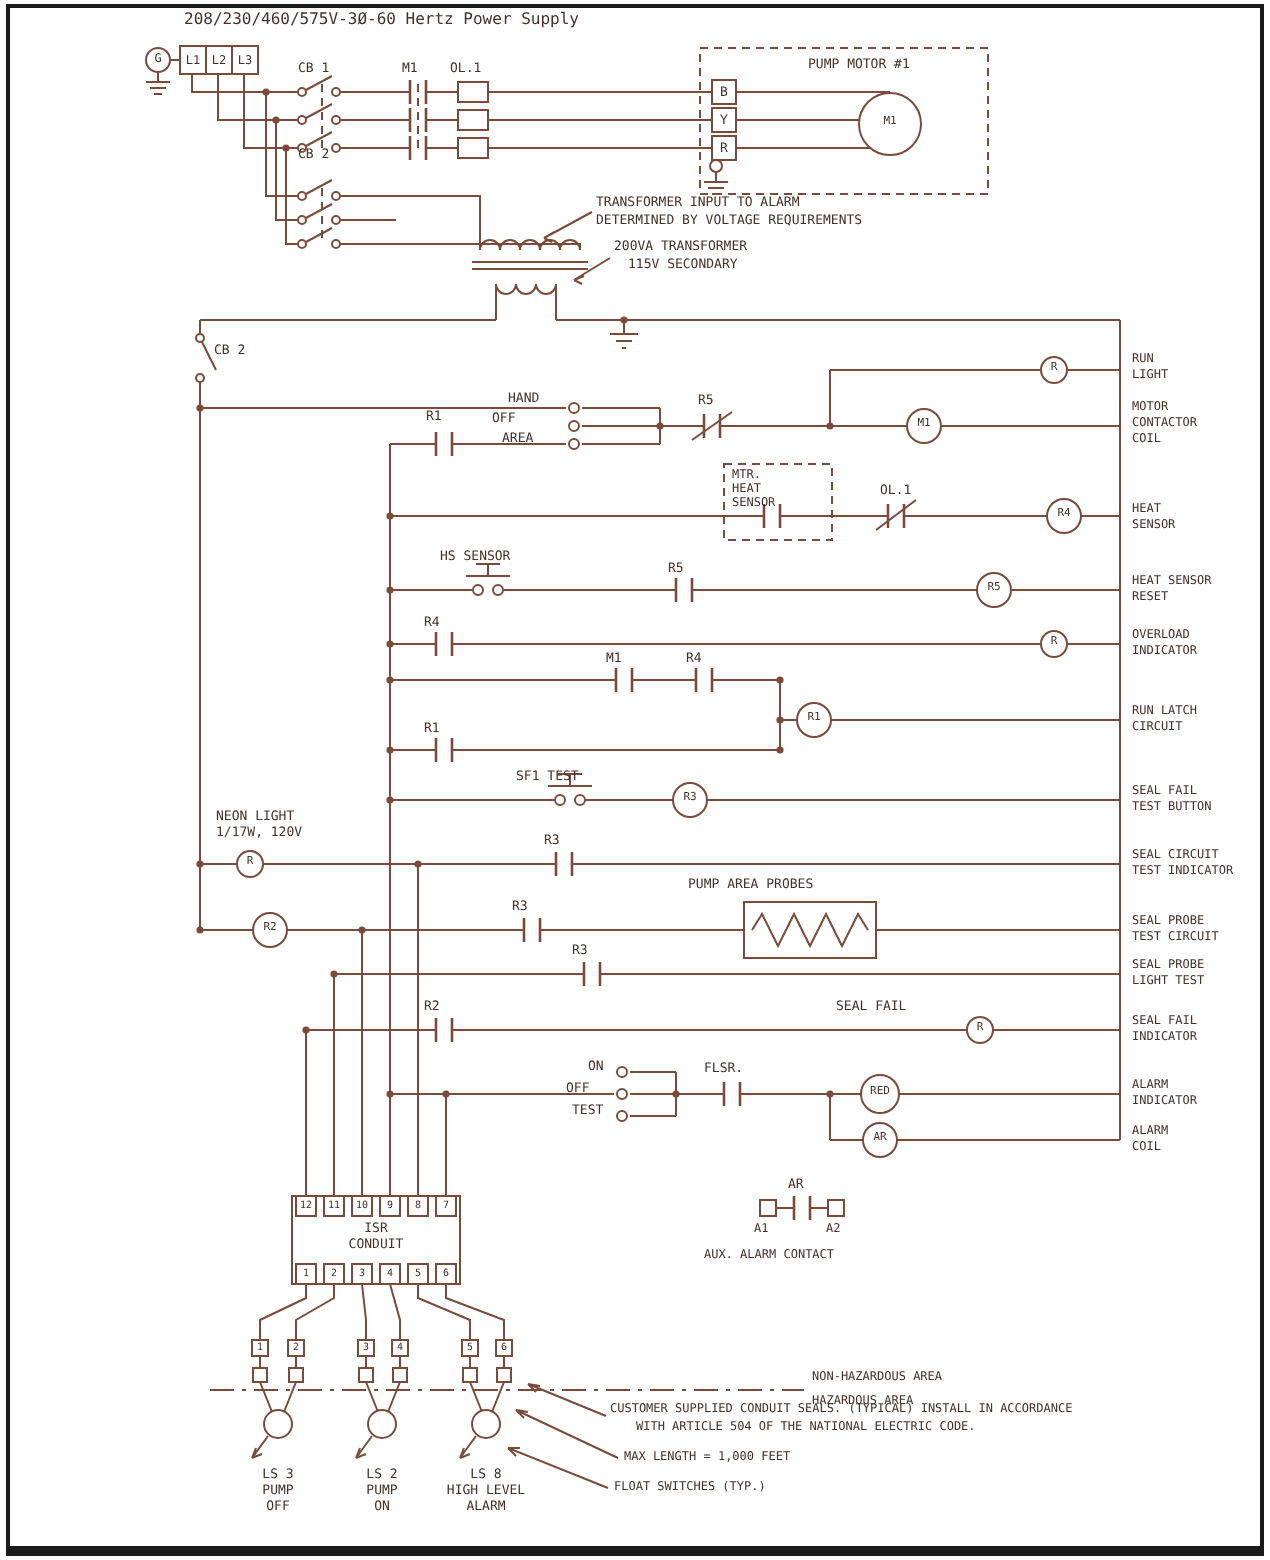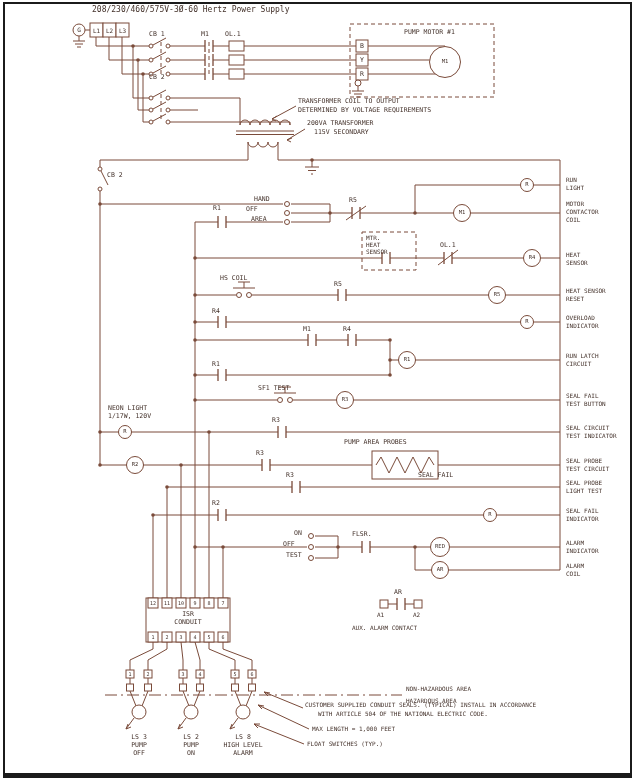--- a/index.html
+++ b/index.html
@@ -240,49 +240,49 @@
   <div class="lbl f65" style="left:201px;top:31px">M1</div>
   <div class="lbl f65" style="left:225px;top:31px">OL.1</div>
   <div class="lbl f65 c" style="left:356px;top:43px;width:12px">B</div>
   <div class="lbl f65 c" style="left:356px;top:57px;width:12px">Y</div>
   <div class="lbl f65 c" style="left:356px;top:71px;width:12px">R</div>
   <div class="lbl f65" style="left:404px;top:29px">PUMP MOTOR #1</div>
   <div class="dev f8" style="left:429px;top:46px;width:32px;height:32px">M1</div>
   <div class="lbl f65" style="left:149px;top:74px">CB 2</div>
   <div class="lbl f65" style="left:107px;top:172px">CB 2</div>
 
-  <div class="lbl f65" style="left:298px;top:98px">TRANSFORMER COIL TO OUTPUT</div>
+  <div class="lbl f65" style="left:298px;top:98px">TRANSFORMER INPUT TO ALARM</div>
   <div class="lbl f65" style="left:298px;top:107px">DETERMINED BY VOLTAGE REQUIREMENTS</div>
   <div class="lbl f65" style="left:307px;top:120px">200VA TRANSFORMER</div>
   <div class="lbl f65" style="left:314px;top:129px">115V SECONDARY</div>
 
   <div class="lbl f65" style="left:254px;top:196px">HAND</div>
   <div class="lbl f65" style="left:246px;top:206px">OFF</div>
   <div class="lbl f65" style="left:251px;top:216px">AREA</div>
   <div class="lbl f65" style="left:213px;top:205px">R1</div>
   <div class="lbl f65" style="left:349px;top:197px">R5</div>
   <div class="lbl f6" style="left:366px;top:234px">MTR.
 HEAT
 SENSOR</div>
   <div class="lbl f65" style="left:440px;top:242px">OL.1</div>
-  <div class="lbl f65" style="left:220px;top:275px">HS COIL</div>
+  <div class="lbl f65" style="left:220px;top:275px">HS SENSOR</div>
   <div class="lbl f65" style="left:334px;top:281px">R5</div>
   <div class="lbl f65" style="left:212px;top:308px">R4</div>
   <div class="lbl f65" style="left:303px;top:326px">M1</div>
   <div class="lbl f65" style="left:343px;top:326px">R4</div>
   <div class="lbl f65" style="left:212px;top:361px">R1</div>
   <div class="lbl f65" style="left:258px;top:385px">SF1 TEST</div>
   <div class="lbl f65" style="left:108px;top:405px">NEON LIGHT
 1/17W, 120V</div>
   <div class="lbl f65" style="left:272px;top:417px">R3</div>
   <div class="lbl f65" style="left:256px;top:450px">R3</div>
   <div class="lbl f65" style="left:344px;top:439px">PUMP AREA PROBES</div>
   <div class="lbl f65" style="left:286px;top:472px">R3</div>
   <div class="lbl f65" style="left:212px;top:500px">R2</div>
-  <div class="lbl f65" style="left:418px;top:472px">SEAL FAIL</div>
+  <div class="lbl f65" style="left:418px;top:500px">SEAL FAIL</div>
   <div class="lbl f65" style="left:294px;top:530px">ON</div>
   <div class="lbl f65" style="left:283px;top:541px">OFF</div>
   <div class="lbl f65" style="left:286px;top:552px">TEST</div>
   <div class="lbl f65" style="left:352px;top:531px">FLSR.</div>
 
   <div class="dev" style="left:520px;top:178px;width:14px;height:14px">R</div>
   <div class="dev" style="left:453px;top:204px;width:18px;height:18px">M1</div>
   <div class="dev" style="left:523px;top:249px;width:18px;height:18px">R4</div>
   <div class="dev" style="left:488px;top:286px;width:18px;height:18px">R5</div>
   <div class="dev" style="left:520px;top:315px;width:14px;height:14px">R</div>

